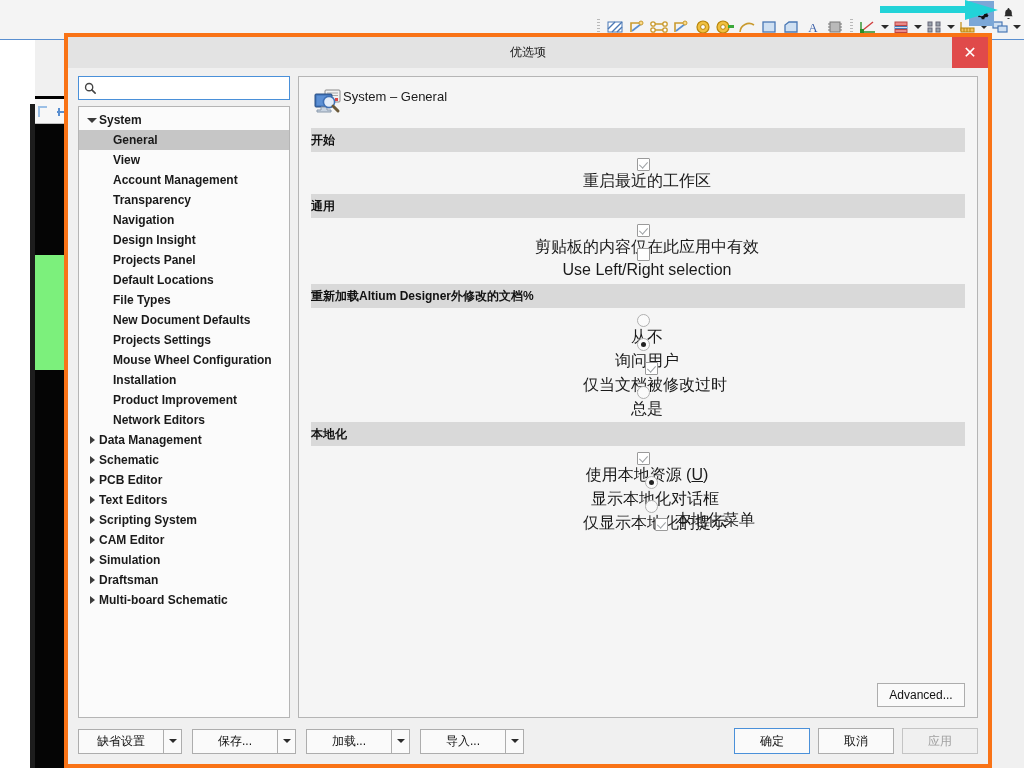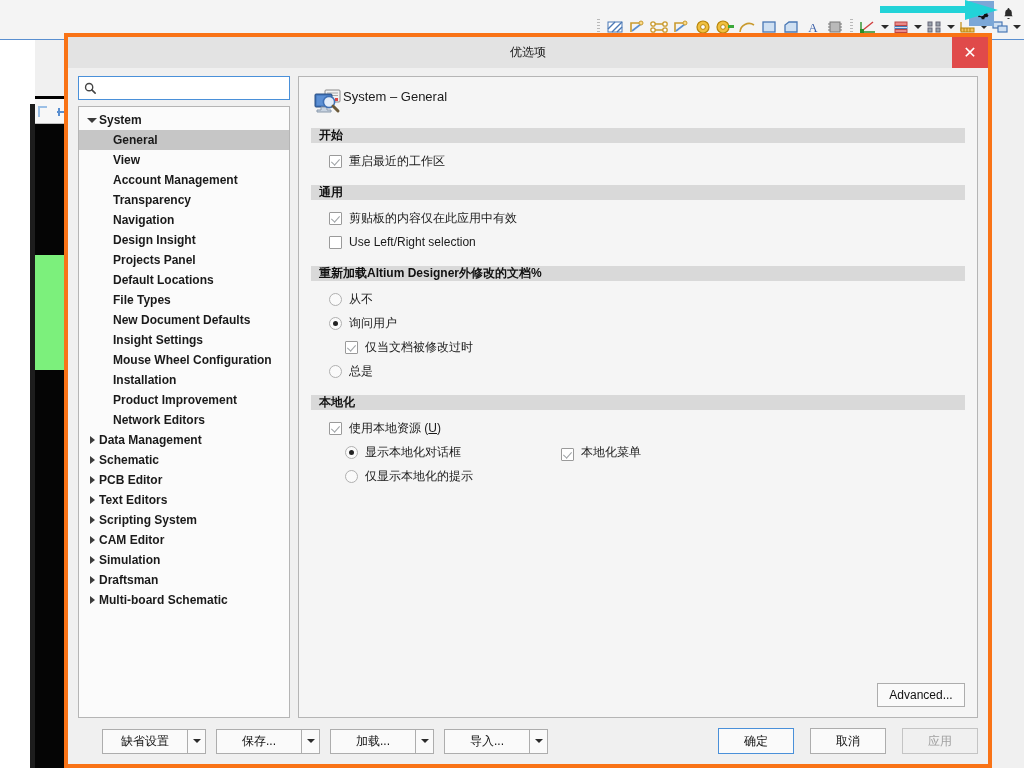--- a/index.html
+++ b/index.html
@@ -131,31 +131,31 @@
     display: flex; flex-direction: column; min-width: 0;
   }
   .page-head {
     display: flex; align-items: flex-start; padding: 12px 14px 8px 14px;
     flex: none;
   }
   .page-head .ptitle { font-size: 13px; color: #1a1a1a; }
   .page-content { flex: 1; padding: 0 12px 8px 12px; overflow: hidden; }
 
   .sect-head {
-    background: #d9d9d9; height: 15px; display: flex; align-items: center;
-    padding-left: 8px; font-size: 12px; font-weight: bold; color: #111;
+    background: #d9d9d9; height: 24px; display: flex; align-items: center;
+    font-size: 12px; font-weight: bold; color: #111;
     margin-top: 10px;
     text-align: center;
   }
   .sect-head:first-child { margin-top: 0; }
   .opts { padding: 6px 0 2px 0; }
 
   .opt-row {
     display: flex; align-items: center; height: 24px;
-    font-size: 12px; color: #1a1a1a; cursor: pointer;
+    font-size: 16px; color: #1a1a1a; cursor: pointer; flex-direction: column;
   }
   .ind1 { padding-left: 18px; }
   .ind2 { padding-left: 34px; }
 
   .cb {
     width: 13px; height: 13px; border: 1px solid #9a9a9a; background: #fff;
     margin-right: 7px; flex: none; position: relative; border-radius: 1px;
   }
   .cb.on::after {
     content: ""; position: absolute; left: 3px; top: 1px; width: 4px; height: 7px;
@@ -174,21 +174,21 @@
   .adv-wrap { display: flex; justify-content: flex-end; padding: 0 12px 10px 12px; }
   .adv-btn {
     min-width: 88px; height: 24px; background: #fafafa; border: 1px solid #adadad;
     font-size: 12px; display: flex; align-items: center; justify-content: center;
     cursor: pointer; color: #111;
   }
 
   
   .footer {
     height: 46px; display: flex; align-items: center; padding: 0 10px;
-    flex: none; gap: 8px; margin-left: 24px;
+    flex: none; gap: 0;
   }
   .split-btn { display: flex; margin-right: 10px; }
   .split-btn .main {
     min-width: 86px; height: 25px; background: #fafafa; border: 1px solid #adadad;
     display: flex; align-items: center; justify-content: center; font-size: 12px;
     cursor: pointer; color: #111;
   }
   .split-btn .arrow {
     width: 18px; height: 25px; background: #fafafa; border: 1px solid #adadad;
     border-left: none; display: flex; align-items: center; justify-content: center;
@@ -406,21 +406,21 @@
             <div class="tree-row child">
               <span>Default Locations</span>
             </div>
             <div class="tree-row child">
               <span>File Types</span>
             </div>
             <div class="tree-row child">
               <span>New Document Defaults</span>
             </div>
             <div class="tree-row child">
-              <span>Insight Settings</span>
+              <span>Projects Settings</span>
             </div>
             <div class="tree-row child">
               <span>Mouse Wheel Configuration</span>
             </div>
             <div class="tree-row child">
               <span>Installation</span>
             </div>
             <div class="tree-row child">
               <span>Product Improvement</span>
             </div>

